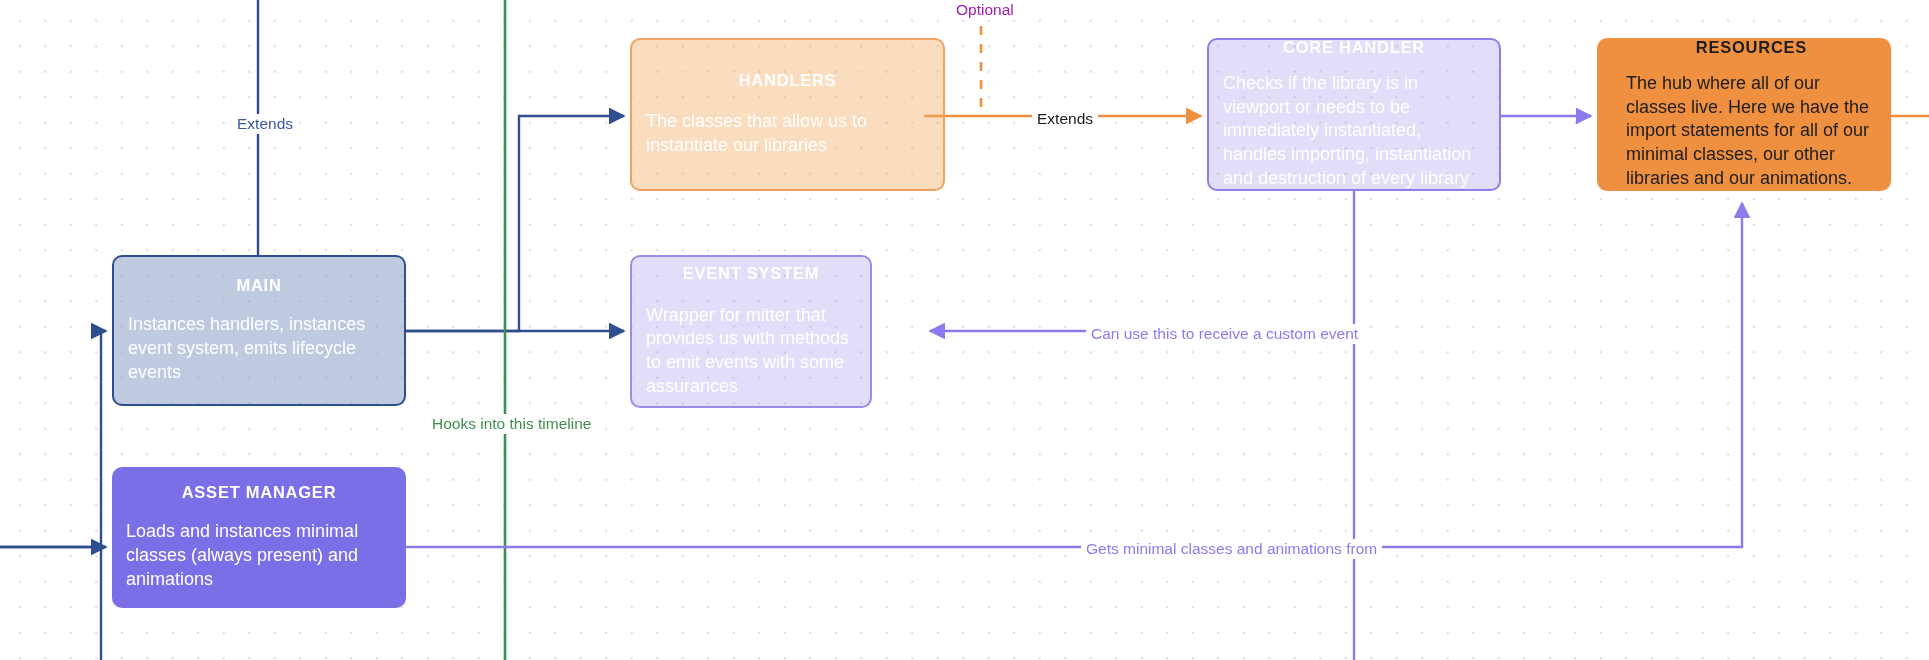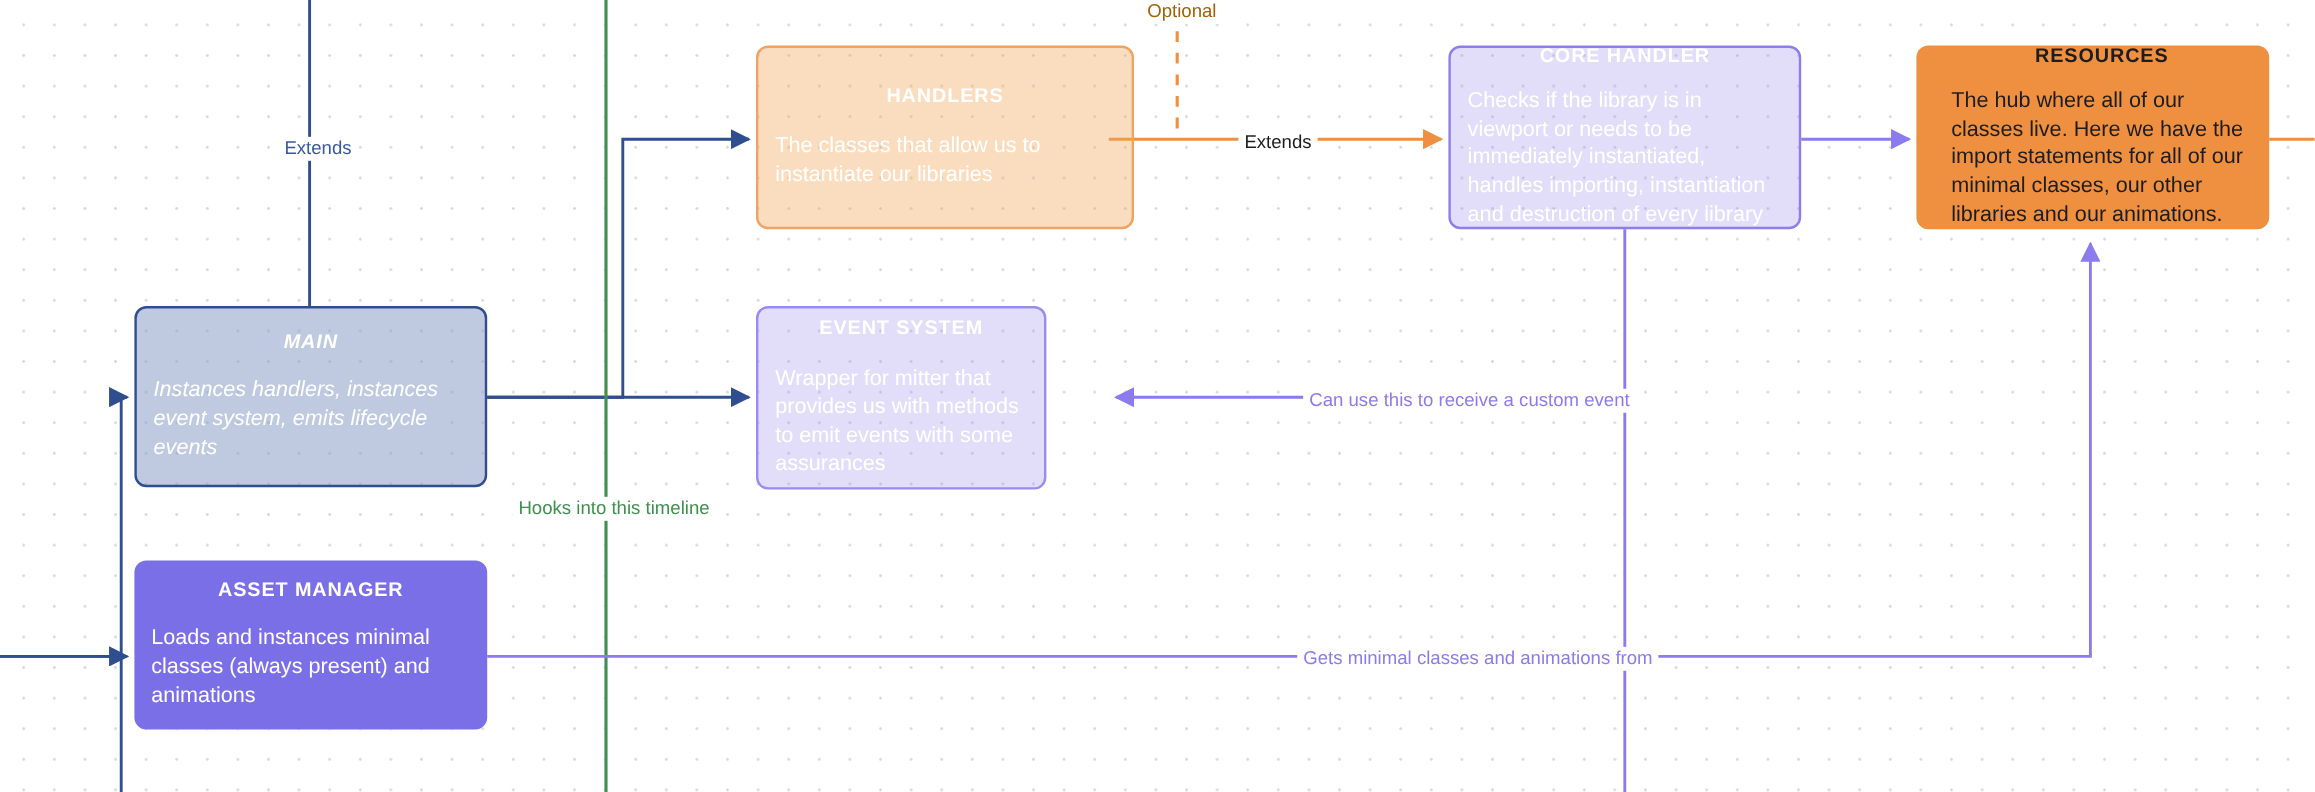--- a/index.html
+++ b/index.html
@@ -57,21 +57,20 @@
     font-weight: 400;
   }
 
   
   #node-main {
     left: 112px; top: 255px;
     width: 294px; height: 151px;
     background: rgba(138,158,199,0.55);
     border: 2px solid #2f4e8f;
     color: #ffffff;
-    font-style: italic;
   }
   #node-main .title { margin-bottom: 18px; }
 
   
   #node-asset-manager {
     left: 112px; top: 467px;
     width: 294px; height: 141px;
     background: #7b6fe8;
     border: none;
     color: #ffffff;
@@ -122,21 +121,21 @@
     position: absolute;
     font-size: 15.5px;
     line-height: 1;
     white-space: nowrap;
     background: #ffffff;
     padding: 2px 5px;
     z-index: 6;
   }
   #label-extends-blue   { left: 232px; top: 114px;  color: #3a58a0; }
   #label-hooks-timeline { left: 427px; top: 414px;  color: #3f8f4e; }
-  #label-optional       { left: 951px; top: 0px;    color: #a16207; }
+  #label-optional       { left: 951px; top: 0px;    color: #a21caf; }
   #label-extends-orange { left: 1032px; top: 109px; color: #1d1d1f; }
   #label-custom-event   { left: 1086px; top: 324px; color: #8b7bee; }
   #label-gets-classes   { left: 1081px; top: 539px; color: #8b7bee; }
 </style>
 </head>
 <body>
 
 <div id="canvas">
 
   <svg id="edges" viewBox="0 0 1929 660" width="1929" height="660">

